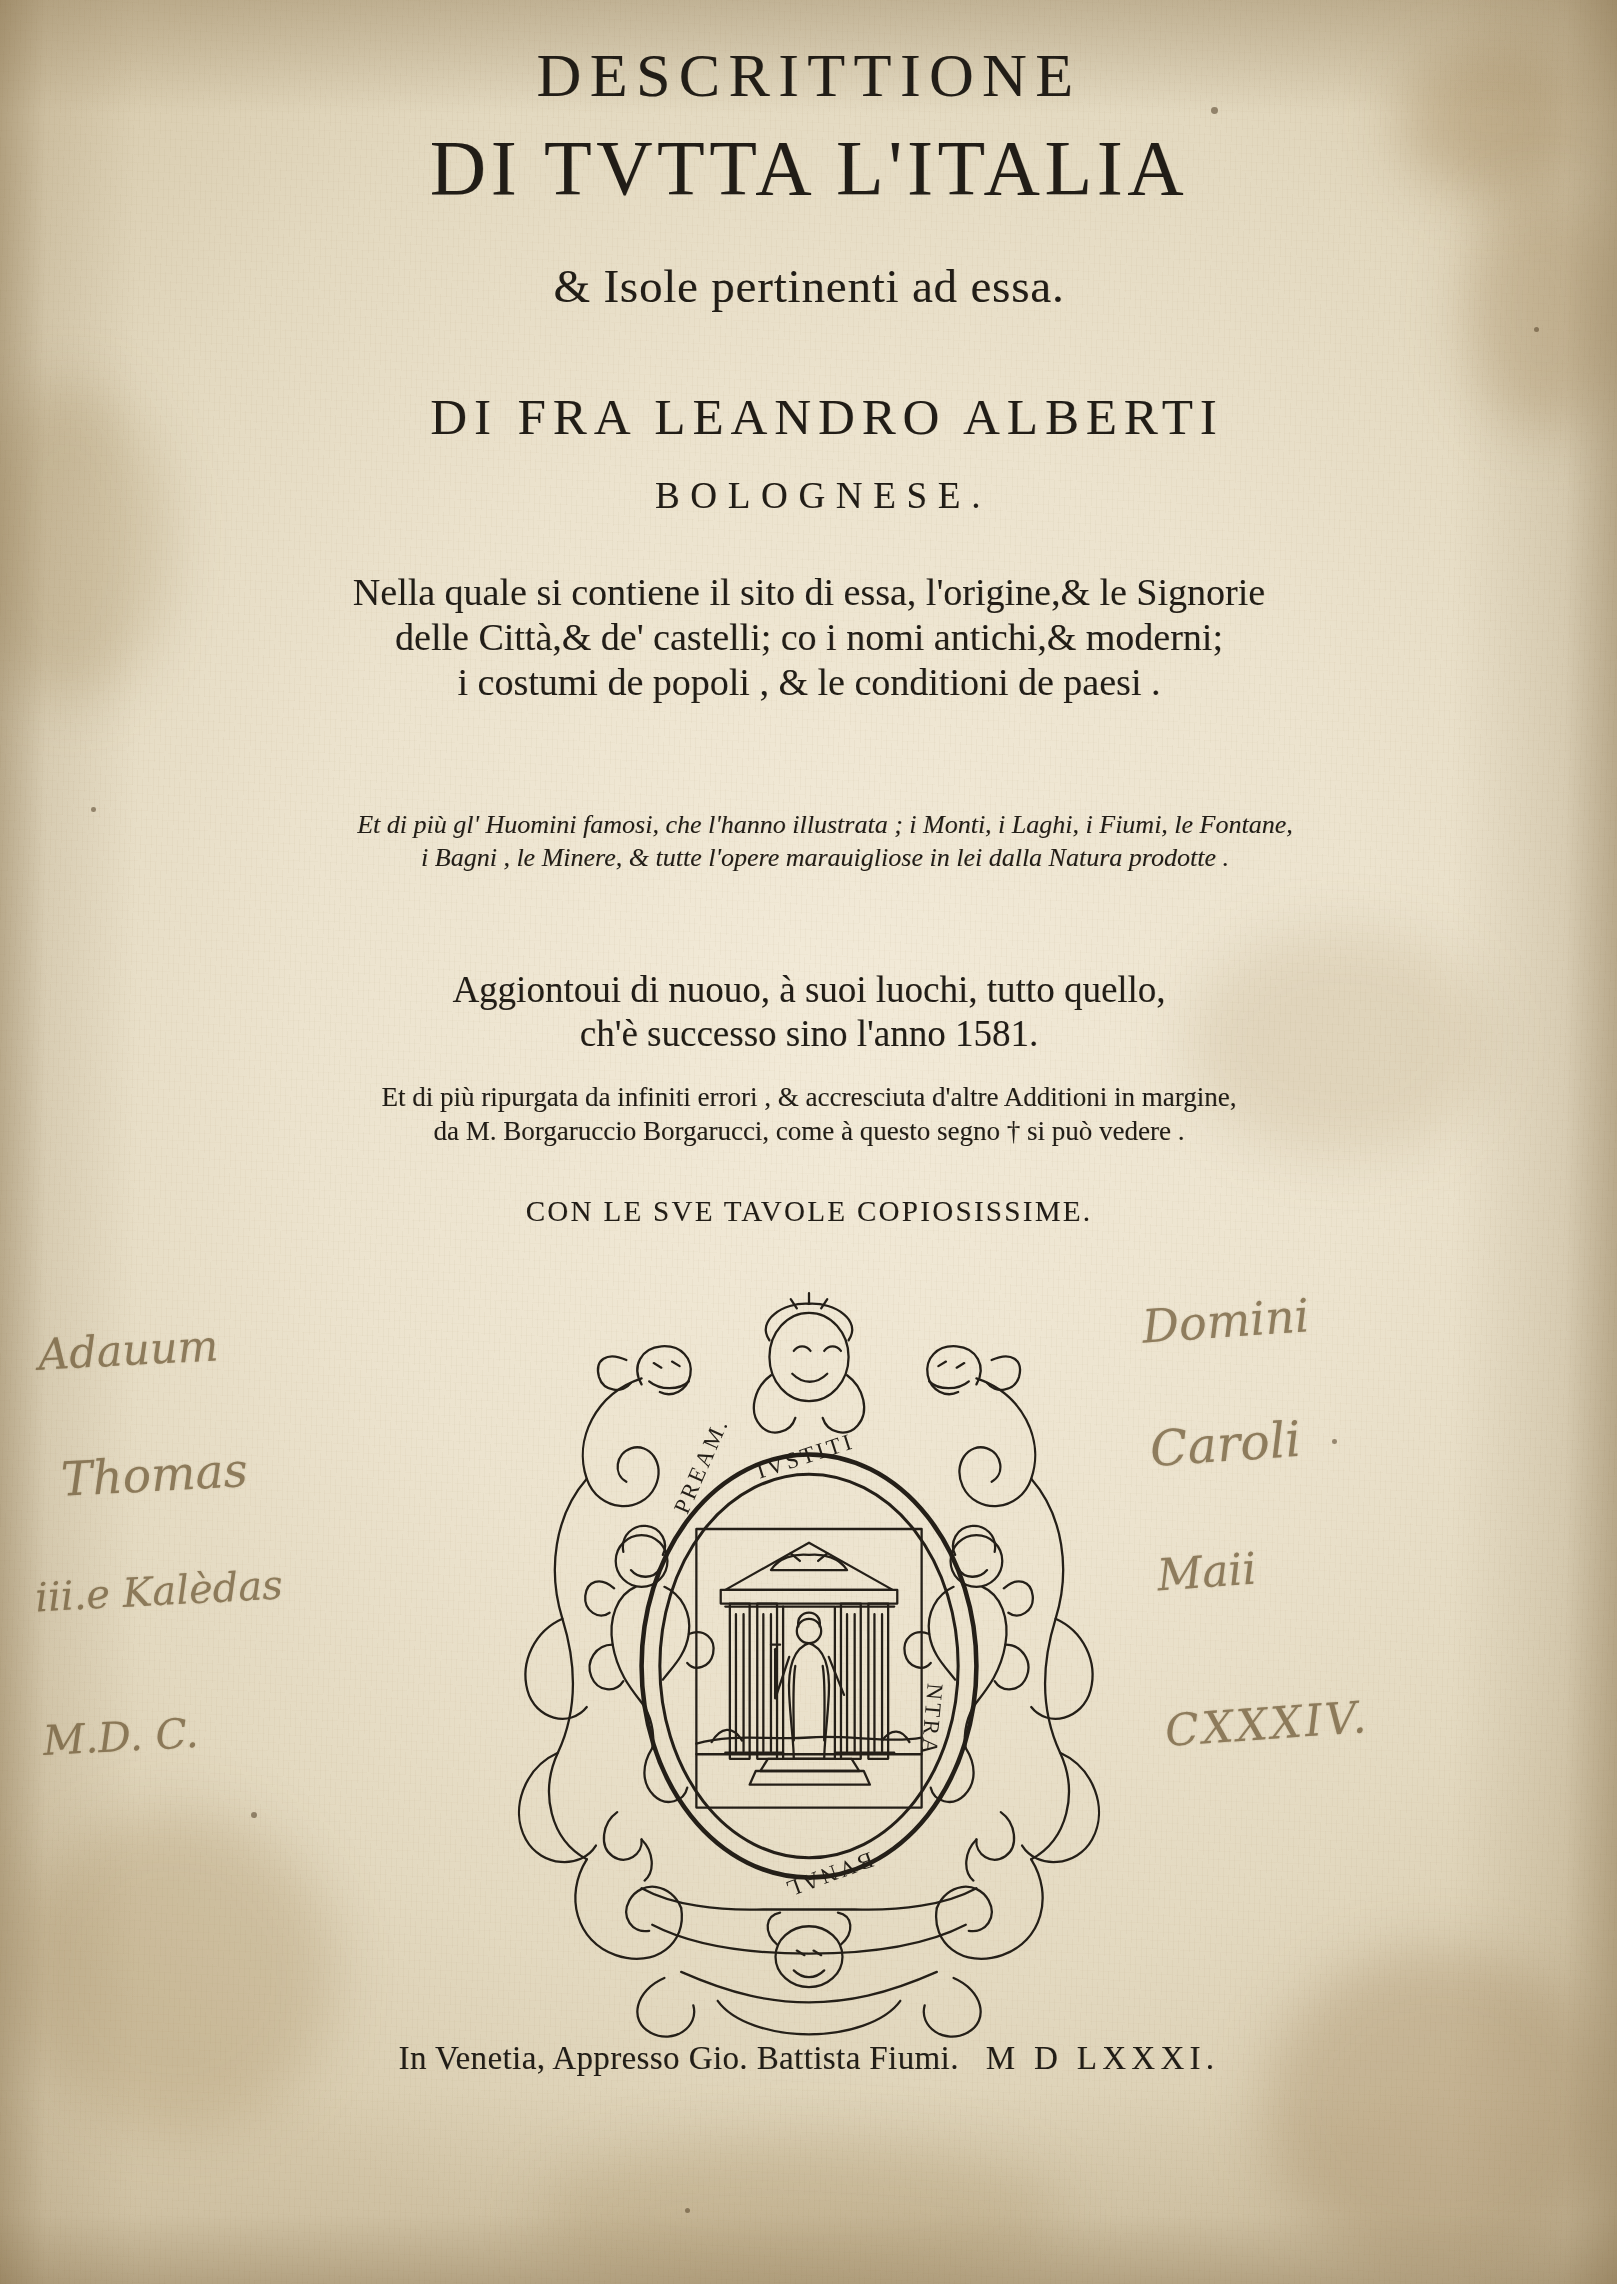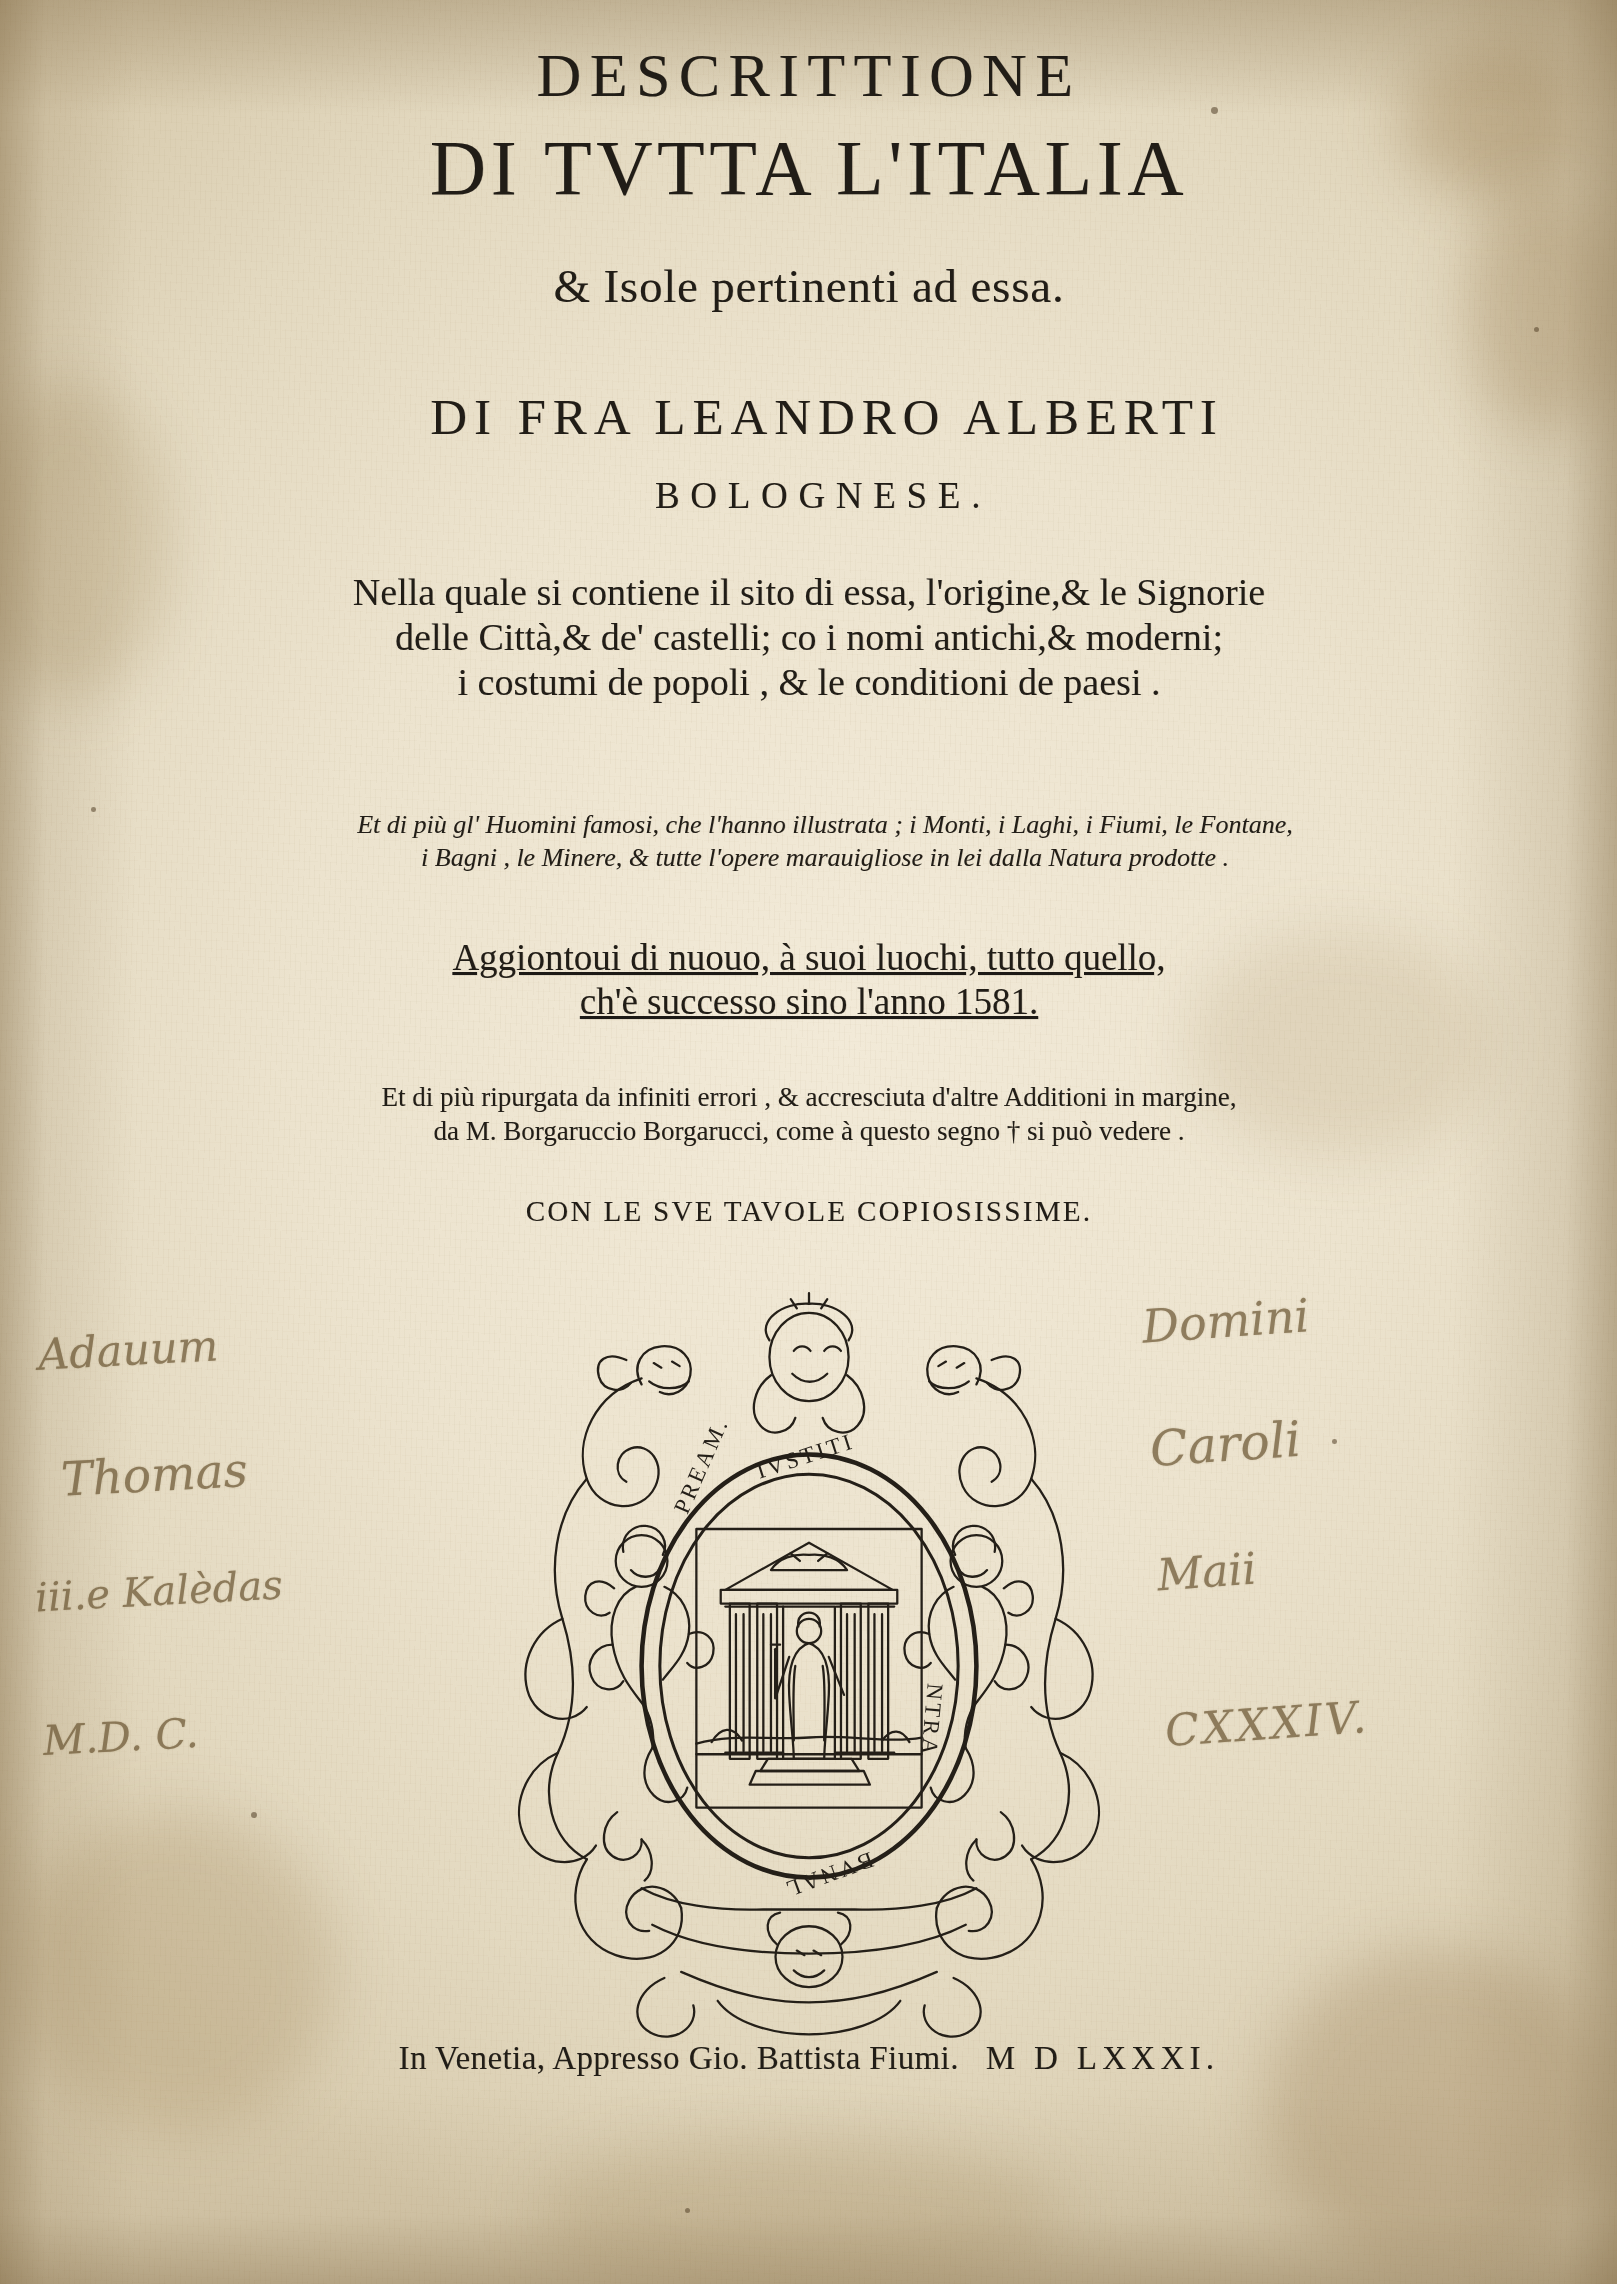--- a/index.html
+++ b/index.html
@@ -197,21 +197,21 @@
     <span class="line l-body">Nella quale si contiene il sito di essa, l'origine,&amp; le Signorie</span>
     <span class="line l-body">delle Città,&amp; de' castelli; co i nomi antichi,&amp; moderni;</span>
     <span class="line l-body">i costumi de popoli , &amp; le conditioni de paesi .</span>
   </div>
 
   <div class="text-block" style="top:809px;">
     <span class="line l-italic-small">Et di più gl' Huomini famosi, che l'hanno illustrata ; i Monti, i Laghi, i Fiumi, le Fontane,</span>
     <span class="line l-italic-small">i Bagni , le Minere, &amp; tutte l'opere marauigliose  in lei dalla Natura prodotte .</span>
   </div>
 
-  <div class="text-block" style="top:936px;text-decoration:underline;">
+  <div class="text-block" style="top:968px;">
     <span class="line l-add">Aggiontoui di nuouo, à suoi luochi, tutto quello,</span>
     <span class="line l-add">ch'è successo sino l'anno 1581.</span>
   </div>
 
   <div class="text-block" style="top:1081px;">
     <span class="line l-small">Et di più ripurgata da infiniti errori , &amp; accresciuta d'altre Additioni in margine,</span>
     <span class="line l-small">da M. Borgaruccio Borgarucci, come à questo segno † si può vedere .</span>
   </div>
 
   <div class="text-block" style="top:1195px;">

